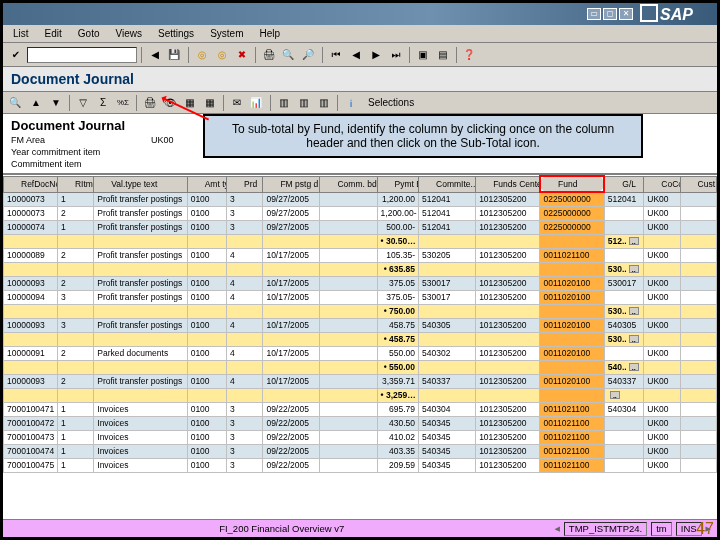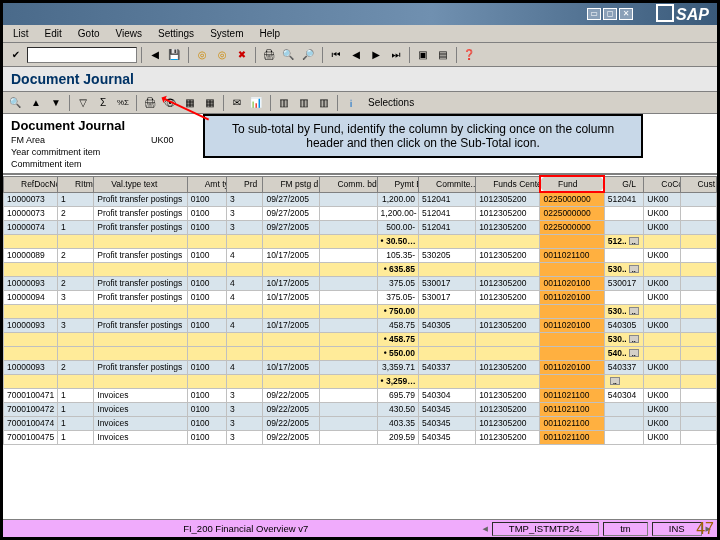--- a/index.html
+++ b/index.html
@@ -1,19 +1,19 @@
 <!DOCTYPE html>
 <html><head>
 <meta charset="utf-8">
 <style>
   * { box-sizing: border-box; margin: 0; padding: 0; }
   body { font-family: Arial, sans-serif; font-size: 10px; background: #000; width: 720px; height: 540px; overflow: hidden; position: relative; }
   .window { width: 716px; height: 536px; margin: 2px; background: #d4d0c8; display: flex; flex-direction: column; border: 1px solid #000; }
   .titlebar { background: linear-gradient(90deg, #4a6a8a 0%, #7090b0 60%, #3a5a7a 100%); height: 22px; display: flex; align-items: center; padding: 0 4px; color: #fff; position: relative; }
-  .titlebar-logo { position: absolute; right: 8px; font-weight: bold; font-size: 16px; color: #fff; font-style: italic; }
+  .titlebar-logo { position: absolute; right: 24px; font-weight: bold; font-size: 16px; color: #fff; font-style: italic; }
   .titlebar-logo::before { content: ""; display: inline-block; width: 14px; height: 14px; border: 2px solid #fff; margin-right: 2px; vertical-align: -2px; }
   .win-controls { display: flex; gap: 2px; margin-left: auto; margin-right: 80px; }
   .win-btn { width: 14px; height: 12px; background: #8aa0b8; border: 1px solid #fff; font-size: 8px; text-align: center; line-height: 10px; cursor: pointer; }
   .menubar { background: #d4d0c8; height: 18px; display: flex; align-items: center; padding: 0 4px; gap: 4px; border-bottom: 1px solid #808080; }
   .menubar span { padding: 1px 6px; cursor: pointer; }
   .toolbar { background: #d4d0c8; height: 24px; display: flex; align-items: center; padding: 0 4px; gap: 2px; border-bottom: 1px solid #808080; }
   .tb-btn { width: 18px; height: 18px; background: #d4d0c8; border: 1px solid #d4d0c8; display: inline-flex; align-items: center; justify-content: center; cursor: pointer; font-size: 10px; }
   .tb-sep { width: 1px; height: 16px; background: #808080; margin: 0 2px; }
   .tb-input { width: 110px; height: 16px; border: 1px inset #808080; background: #fff; }
   .header-section { background: #e8e8e8; padding: 4px 8px; border-bottom: 1px solid #808080; }
@@ -34,21 +34,21 @@
   tbody td { border: 1px solid #c0c0c0; padding: 1px 3px; white-space: nowrap; overflow: hidden; height: 14px; }
   tbody tr.row-even { background: #d8e4ec; }
   tbody tr.row-odd { background: #fff; }
   tbody tr.subtotal { background: #ffeb99; }
   tbody tr.subtotal td { font-weight: bold; }
   .fund-hl { background: #ffb040 !important; }
   .num { text-align: right; }
   .statusbar { height: 18px; background: #f0abfc; border-top: 1px solid #808080; display: flex; align-items: center; padding: 0 6px; font-size: 9.5px; }
   .status-center { flex: 1; text-align: center; }
   .status-right { display: flex; gap: 4px; align-items: center; }
-  .status-box { border: 1px inset #808080; padding: 0 16px; height: 14px; line-height: 12px; }
+  .status-box { border: 1px inset #808080; padding: 0 4px; height: 14px; line-height: 12px; }
   .slide-num { position: absolute; bottom: 2px; right: 6px; font-size: 16px; color: #a16207; z-index: 20; }
   .tri { font-size: 7px; color: #666; }
   .expand-icon { display: inline-block; width: 10px; height: 8px; background: #d4d0c8; border: 1px solid #888; font-size: 7px; text-align: center; line-height: 7px; margin-left: 2px; }
 </style>
 </head>
 <body>
 
 <div class="window">
   <div class="titlebar">
     <div class="win-controls">
@@ -336,20 +336,36 @@
             <td></td>
             <td></td>
             <td class="num">• 458.75</td>
             <td></td>
             <td></td>
             <td class="fund-hl"></td>
             <td>530..<span class="expand-icon">..</span></td>
             <td></td>
             <td></td>
           </tr>
+          <tr class="row-odd">
+            <td>10000091</td>
+            <td>2</td>
+            <td>Parked documents</td>
+            <td>0100</td>
+            <td>4</td>
+            <td>10/17/2005</td>
+            <td class="num"></td>
+            <td class="num">550.00</td>
+            <td>540302</td>
+            <td>1012305200</td>
+            <td class="fund-hl">0011020100</td>
+            <td></td>
+            <td>UK00</td>
+            <td></td>
+          </tr>
           <tr class="subtotal">
             <td></td>
             <td></td>
             <td></td>
             <td></td>
             <td></td>
             <td></td>
             <td></td>
             <td class="num">• 550.00</td>
             <td></td>
@@ -409,20 +425,36 @@
           </tr>
           <tr class="row-even">
             <td>7000100472</td>
             <td>1</td>
             <td>Invoices</td>
             <td>0100</td>
             <td>3</td>
             <td>09/22/2005</td>
             <td class="num"></td>
             <td class="num">430.50</td>
+            <td>540345</td>
+            <td>1012305200</td>
+            <td class="fund-hl">0011021100</td>
+            <td></td>
+            <td>UK00</td>
+            <td></td>
+          </tr>
+          <tr class="row-odd">
+            <td>7000100473</td>
+            <td>1</td>
+            <td>Invoices</td>
+            <td>0100</td>
+            <td>3</td>
+            <td>09/22/2005</td>
+            <td class="num"></td>
+            <td class="num">410.02</td>
             <td>540345</td>
             <td>1012305200</td>
             <td class="fund-hl">0011021100</td>
             <td></td>
             <td>UK00</td>
             <td></td>
           </tr>
           <tr class="row-even">
             <td>7000100474</td>
             <td>1</td>

